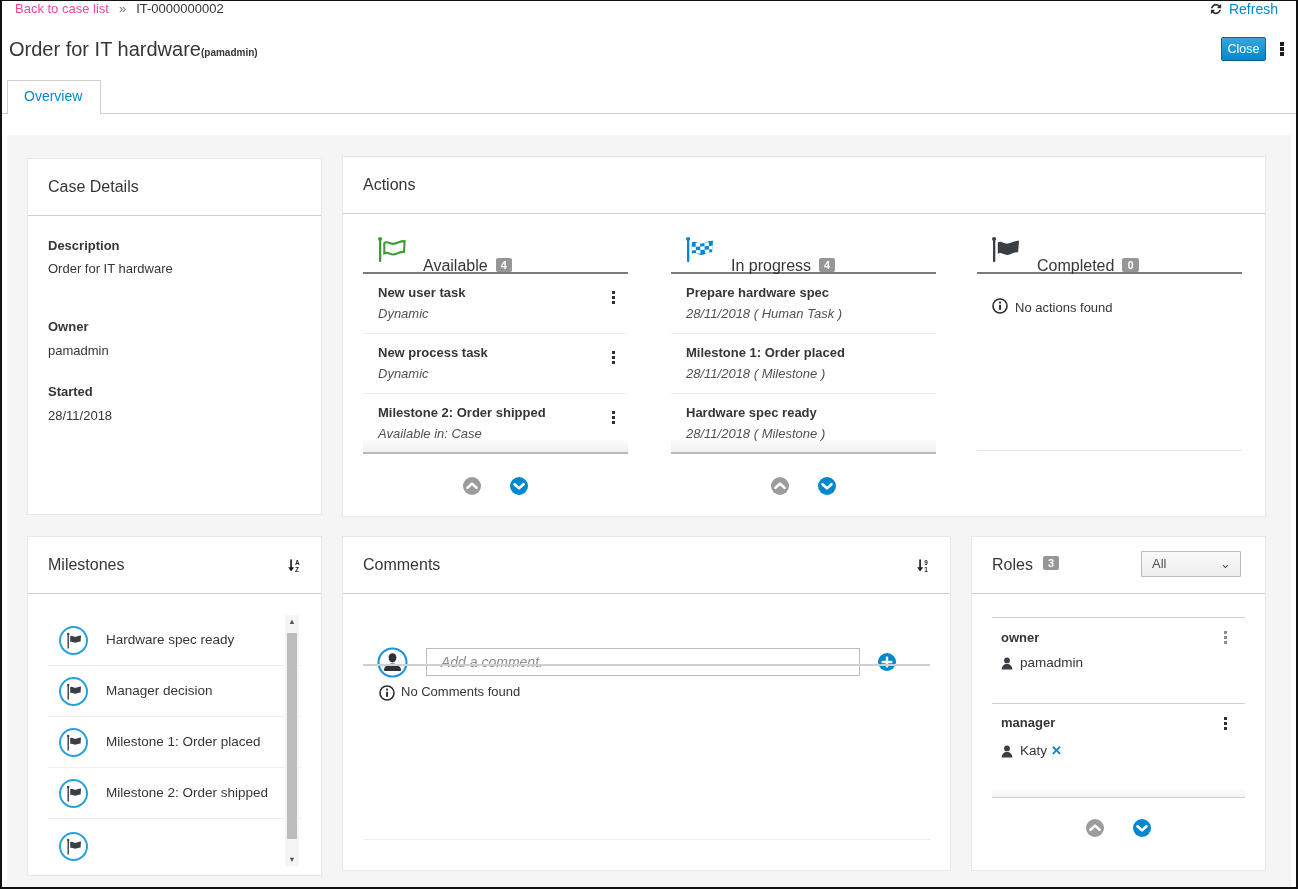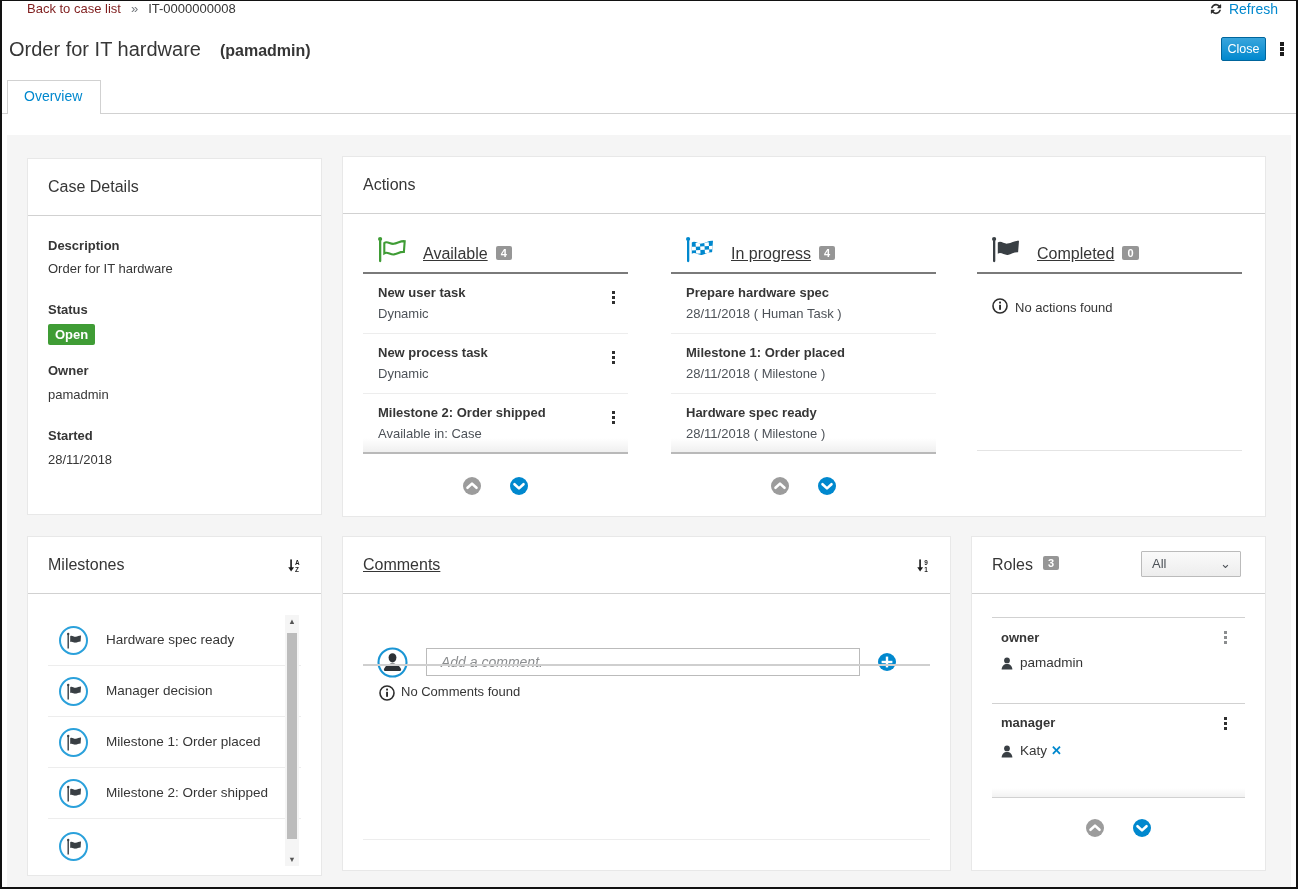--- a/index.html
+++ b/index.html
@@ -1,26 +1,26 @@
 <!DOCTYPE html>
 <html><head>
 <meta charset="utf-8">
 <style>
 * { margin:0; padding:0; box-sizing:border-box; }
 html,body { width:1298px; height:889px; background:#fff; font-family:"Liberation Sans", sans-serif; color:#363636; overflow:hidden; }
 .page { position:relative; width:1298px; height:889px; }
 .frame { position:absolute; inset:0; border:2px solid #121212; border-top-width:1px; pointer-events:none; z-index:50; }
-a { color:#7f1d1d; text-decoration:none;margin-left:12px; }
+a { color:#ec4899; text-decoration:none; }
 
 
 .crumb { position:absolute; top:1px; left:15px; font-size:13px; }
 .crumb .sep { color:#72767b; margin:0 10px; }
 .refresh { position:absolute; top:1px; right:20px; font-size:14px; color:#0088ce; }
 .title { position:absolute; top:38px; left:9px; font-size:20px; color:#363636; }
-.title .sub { font-size:16px; font-weight:bold; margin-left:19px; }
+.title .sub { font-size:10px; font-weight:bold; margin-left:0; }
 .btn-close { position:absolute; top:37px; left:1221px; width:45px; height:24px; background:linear-gradient(to bottom,#39a5dc 0,#0088ce 100%); border:1px solid #00659c; border-radius:2px; color:#fff; font-size:12.5px; text-align:center; line-height:22px; }
 .kebab { display:inline-block; }
 .kebab i { display:block; width:3px; height:3px; background:#303030; margin:0 auto 2px; }
 .kebab-hdr { position:absolute; left:1280px; top:42px; }
 .kebab-hdr i { width:3.5px; height:3.5px; margin-bottom:1.5px; background:#1c1c1c; }
 
 
 .tabline { position:absolute; top:113px; left:0; width:1298px; height:1px; background:#d1d1d1; }
 .tab { position:absolute; top:80px; left:7px; width:94px; height:34px; background:#fff; border:1px solid #d1d1d1; border-bottom:none; color:#0088ce; font-size:14px; line-height:31px; padding-left:16px; z-index:2; }
 
@@ -35,45 +35,45 @@
 .fgroup { padding:0 20px; }
 .fgroup .lbl { font-weight:bold; font-size:13px; line-height:18px; }
 .fgroup .val { font-size:13px; line-height:18px; color:#363636; }
 
 
 #card-actions { left:335px; top:21px; width:924px; height:361px; }
 .acols { position:absolute; left:20px; right:20px; top:80px; }
 .acol { position:absolute; top:0; width:265px; }
 .ahead { height:37px; position:relative; border-bottom:2px solid #7a7a7a; }
 .ahead .fico { position:absolute; left:14px; top:-1px; }
-.ahead .atit { position:absolute; left:60px; top:8px; font-size:16px;text-decoration:underline; }
+.ahead .atit { position:absolute; left:60px; top:20px; font-size:16px; }
 .badge { display:inline-block; background:#969696; color:#fff; font-size:11px; font-weight:bold; border-radius:2px; padding:1px 5px; vertical-align:2px; margin-left:8px; }
 .aitem { height:60px; border-bottom:1px solid #ededed; padding:9px 13px 0 15px; position:relative; }
 .aitem .t1 { font-weight:bold; font-size:13px; line-height:19px; }
-.aitem .t2 { font-size:13px; line-height:19px; color:#4d5258; margin-top:2px; }
+.aitem .t2 { font-size:13px; line-height:19px; color:#4d5258; margin-top:2px;font-style:italic; }
 .aitem .kebab { position:absolute; right:13px; top:17px; }
 .scrollwrap { border-bottom:2px solid #b9b9b9; height:180px; overflow:hidden; background:linear-gradient(to bottom, rgba(0,0,0,0) 164px, rgba(0,0,0,0.07) 180px); }
 .scrollwrap .aitem { background:transparent; }
 .chevrow { text-align:center; margin-top:23px; height:18px; }
 .chevrow svg { margin:0 12px; }
 .noitems { font-size:13px; padding-top:26px; position:relative; padding-left:38px; }
 .noitems svg { position:absolute; left:15px; top:24px; }
 
 
 #card-milestones { left:20px; top:401px; width:295px; height:340px; }
 .mlist { position:absolute; left:20px; right:20px; top:78px; bottom:9px; overflow:hidden; }
 .mrow { min-height:51px; border-bottom:1px solid #ededed; position:relative; padding:0 30px 0 11px; font-size:13.5px; line-height:20px; display:flex; align-items:center; }
 .mrow .circ { flex:0 0 auto; margin-right:18px; }
 .circ-flag { width:29px; height:29px; border:2.5px solid #2ba1db; border-radius:50%; background:#fff; display:flex; align-items:center; justify-content:center; }
 .sbar { position:absolute; right:2px; top:0; bottom:0; width:14px; background:#f5f5f5; }
 .sbar .thumb { position:absolute; left:2px; right:2px; top:18px; height:206px; background:#bcbcbc; }
 .sbar .arr { position:absolute; left:0; width:14px; height:13px; font-size:7.5px; color:#555; text-align:center; line-height:13px; }
 
 
-#card-comments { left:335px; top:401px; width:609px; height:335px;text-decoration:underline; }
+#card-comments { left:335px; top:401px; width:609px; height:335px; }
 .addrow { position:absolute; left:20px; top:83px; right:20px; height:30px;margin-top:28px; }
 .cinput { position:absolute; left:63px; top:0; width:434px; height:28px; border:1px solid #bbb; font-style:italic; color:#8b8d8f; font-size:14px; line-height:26px; padding-left:14px; }
 .cdiv { position:absolute; left:20px; right:20px; top:127px; height:2px; background:#cfcfcf; }
 .nocomm { position:absolute; left:36px; top:147px; font-size:13px; padding-left:22px; }
 .nocomm svg { position:absolute; left:0px; top:1px; }
 .cdiv2 { position:absolute; left:20px; right:20px; top:302px; height:1px; background:#ededed; }
 
 
 #card-roles { left:964px; top:401px; width:295px; height:335px; }
 .rolesel { position:absolute; right:24px; top:14px; width:100px; height:26px; border:1px solid #bbb; border-radius:1px; background:linear-gradient(to bottom,#fafafa 0,#ededed 100%); font-size:13px; line-height:24px; padding-left:10px; color:#4d5258; }
@@ -83,21 +83,21 @@
 .rrow.ow .kebab i { background:#8b8d8f; }
 .rrow .rname { font-weight:bold; font-size:13px; line-height:18px; }
 .rrow .rwho { font-size:13.5px; margin-top:7px; color:#363636; position:relative; padding-left:19px; line-height:18px; }
 .rrow .kebab { position:absolute; right:18px; top:13px; }
 .rx { color:#0088ce; font-weight:bold; font-size:13px; margin-left:4px; }
 </style>
 </head>
 <body>
 <div class="page">
 
-  <div class="crumb"><a>Back to case list</a><span class="sep">»</span><span>IT-0000000008</span></div>
+  <div class="crumb"><a>Back to case list</a><span class="sep">»</span><span>IT-0000000002</span></div>
   <div class="refresh"><svg width="12" height="12" viewBox="0 0 1792 1792" style="vertical-align:-1px;margin-right:7px" fill="#2d2d2d">
         <path d="M1639 1056q0 5-1 7-64 268-268 434.5t-478 166.5q-146 0-282.5-55t-243.5-157l-129 129q-19 19-45 19t-45-19-19-45v-448q0-26 19-45t45-19h448q26 0 45 19t19 45-19 45l-137 137q71 66 161 102t187 36q134 0 250-65t186-179q11-17 53-117 8-23 30-23h192q13 0 22.5 9.5t9.5 22.5zm25-800v448q0 26-19 45t-45 19h-448q-26 0-45-19t-19-45 19-45l138-138q-148-137-349-137-134 0-250 65t-186 179q-11 17-53 117-8 23-30 23h-199q-13 0-22.5-9.5t-9.5-22.5v-7q65-268 270-434.5t480-166.5q146 0 284 55.5t245 156.5l130-129q19-19 45-19t45 19 19 45z"></path>
       </svg><span>Refresh</span></div>
   <div class="title">Order for IT hardware<span class="sub">(pamadmin)</span></div>
   <div class="btn-close">Close</div>
   <div class="kebab kebab-hdr">
       <i></i>
       <i></i>
       <i></i>
     </div>
@@ -108,24 +108,20 @@
 
     <div class="card" id="card-details">
       <h2>Case Details</h2>
       <div class="hdiv"></div>
       <div style="height:21px"></div>
       <div class="fgroup">
           <div class="lbl">Description</div>
           <div class="val" style="margin-top:5px">Order for IT hardware</div>
         </div>
       <div style="height:23px"></div>
-      <div class="fgroup">
-          <div class="lbl">Status</div>
-          <div style="margin-top:5px"><span style="display:inline-block;background:#3f9c35;color:#fff;font-weight:bold;font-size:13px;padding:3px 7px;border-radius:2px;">Open</span></div>
-        </div>
       <div style="height:17px"></div>
       <div class="fgroup">
           <div class="lbl">Owner</div>
           <div class="val" style="margin-top:6px">pamadmin</div>
         </div>
       <div style="height:23px"></div>
       <div class="fgroup">
           <div class="lbl">Started</div>
           <div class="val" style="margin-top:6px">28/11/2018</div>
         </div>

